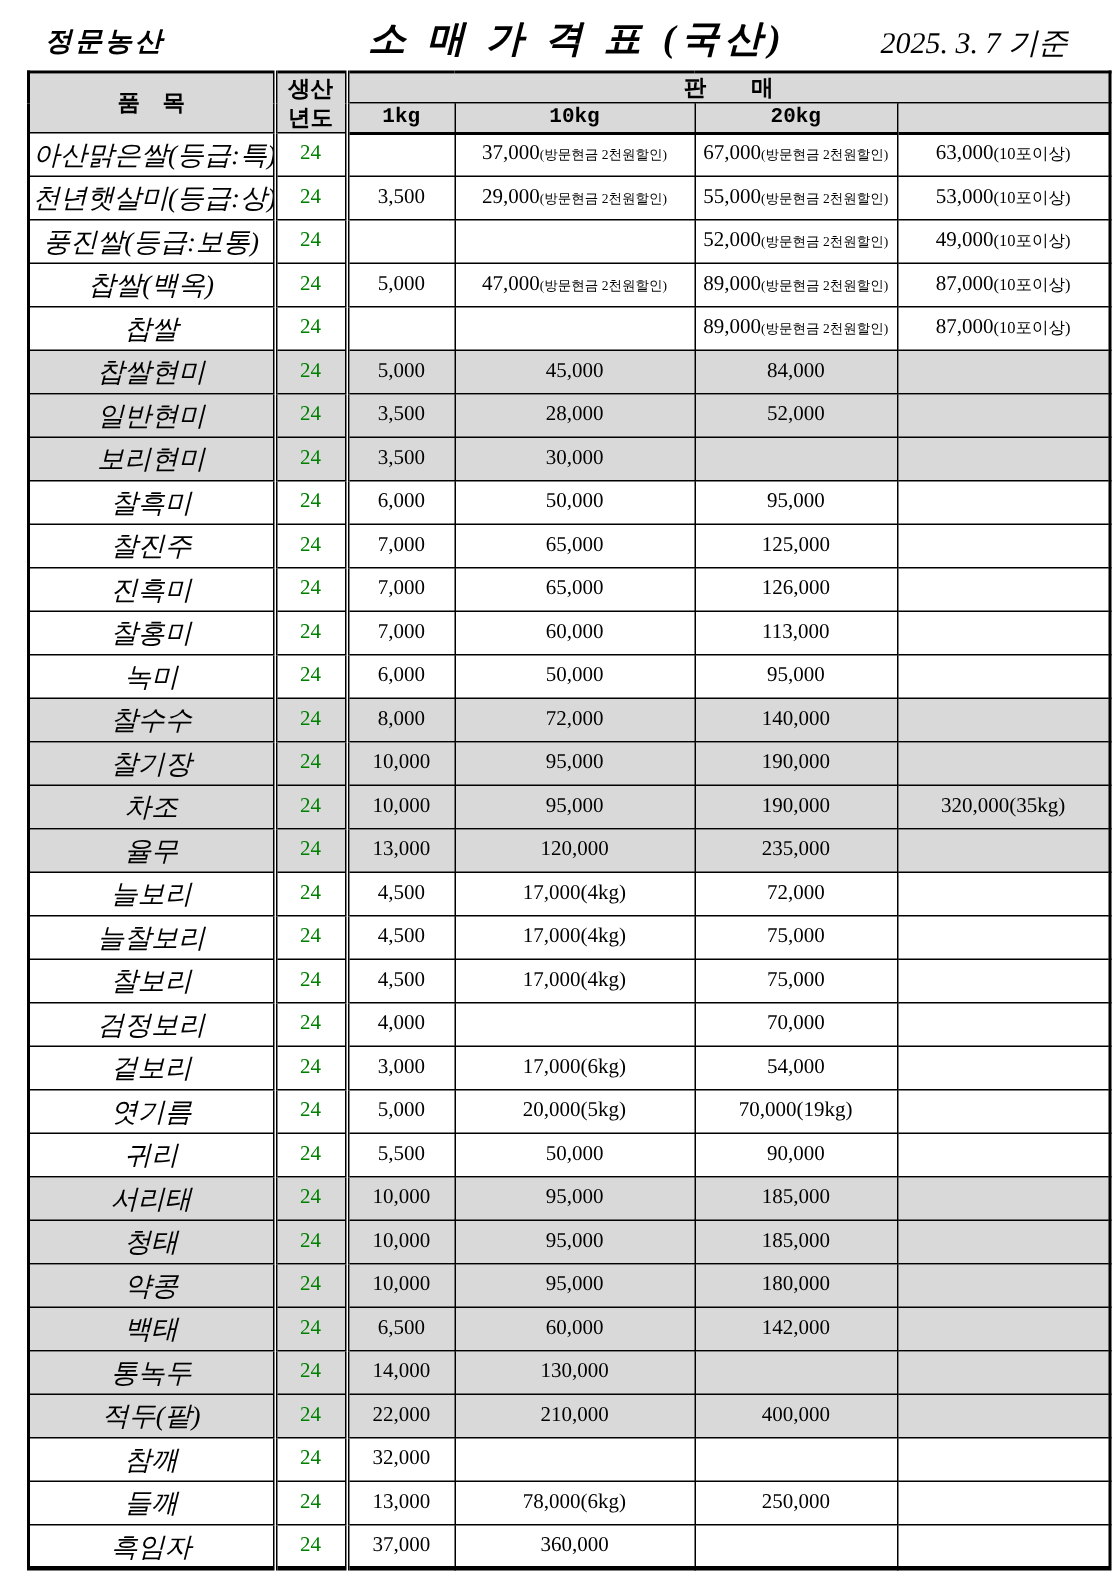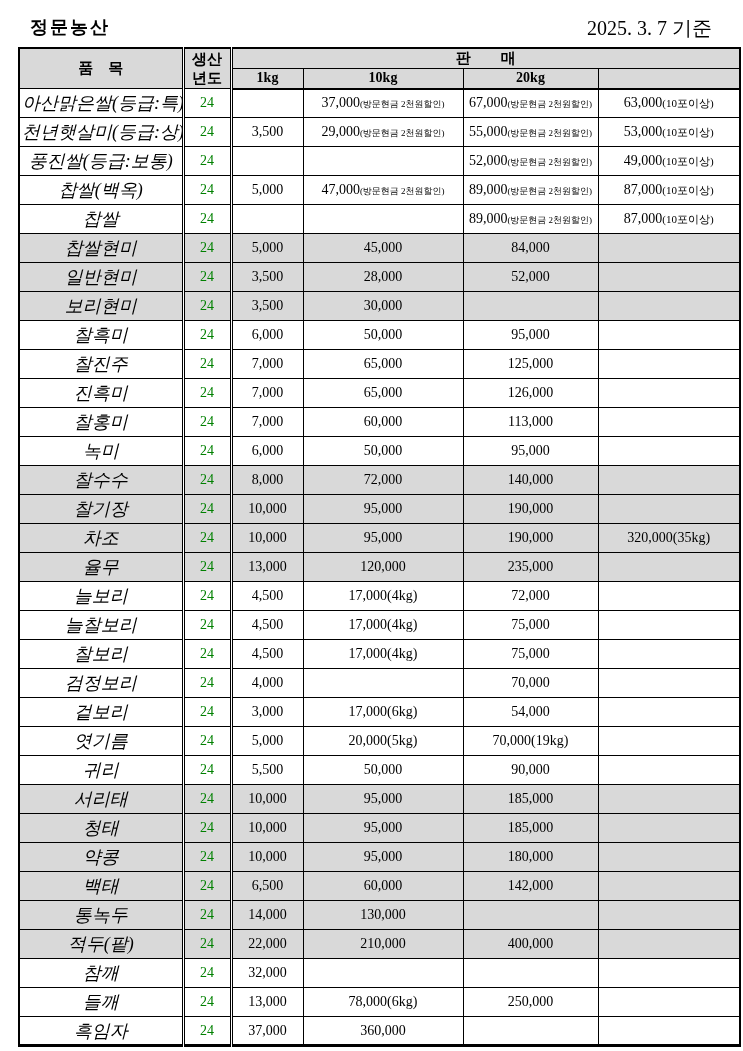--- a/index.html
+++ b/index.html
@@ -1,21 +1,21 @@
 <!DOCTYPE html>
 <html><head>
 <meta charset="utf-8">
 <style>
   * { margin: 0; padding: 0; box-sizing: border-box; }
   html, body { width: 743px; height: 1051px; background: #ffffff;
     font-family: "Liberation Serif", serif; color: #000; }
   body { position: relative; overflow: hidden; }
 
   
-  .page-header { position: absolute; top: 0; left: 0; width: 743px; height: 46px; }
+  .page-header { position: absolute; top: 0; left: 0; width: 743px; height: 46px; font-style: italic; }
   .company { position: absolute; left: 30px; top: 15px; font-size: 18px;
     font-weight: bold; letter-spacing: 2px; }
   .doc-title { position: absolute; left: 150px; top: 9px; width: 470px;
     text-align: center; font-size: 25px; font-weight: bold; letter-spacing: 4px; }
   .doc-date { position: absolute; right: 31px; top: 15px; font-size: 20px; }
 
   
   table.price-table { position: absolute; top: 47px; left: 18px;
     border-collapse: collapse; table-layout: fixed; width: 721px;
     border: 2px solid #000; border-bottom: 3px solid #000; }
@@ -23,35 +23,36 @@
   col.c-year { width: 48px; }
   col.c-1kg  { width: 72px; }
   col.c-10kg { width: 160px; }
   col.c-20kg { width: 135px; }
   col.c-etc  { width: 142px; }
 
   th, td { border: 1px solid #000; text-align: center; vertical-align: middle;
     padding: 0 2px; overflow: hidden; white-space: nowrap; }
   thead th { background: #d9d9d9; font-size: 15px; font-weight: bold; height: 20px; }
   thead tr.kg-row th { border-bottom: 2px solid #000;
-    font-family: Liberation Serif, serif; font-size: 14px; }
+    font-family: Liberation Mono, monospace; font-size: 14px; }
   .dbl { border-left: 3px double #000; }
 
   tbody td { height: 29px; font-size: 14px; }
   tbody td.item { font-size: 18px; font-style: italic; }
   tbody td.year { font-weight: normal; }
   tbody tr.shaded td { background: #d9d9d9; }
   .note-xs { font-size: 9px; text-align: right; }
   .note-sm { font-size: 11px; }
 </style>
 </head>
 <body>
 
 <div class="page-header">
   <div class="company">정문농산</div>
+  <div class="doc-title">소 매 가 격 표 (국산)</div>
   <div class="doc-date">2025. 3. 7 기준</div>
 </div>
 
 <table class="price-table">
   <colgroup>
     <col class="c-item">
       <col class="c-year">
       <col class="c-1kg">
     <col class="c-10kg">
       <col class="c-20kg">

